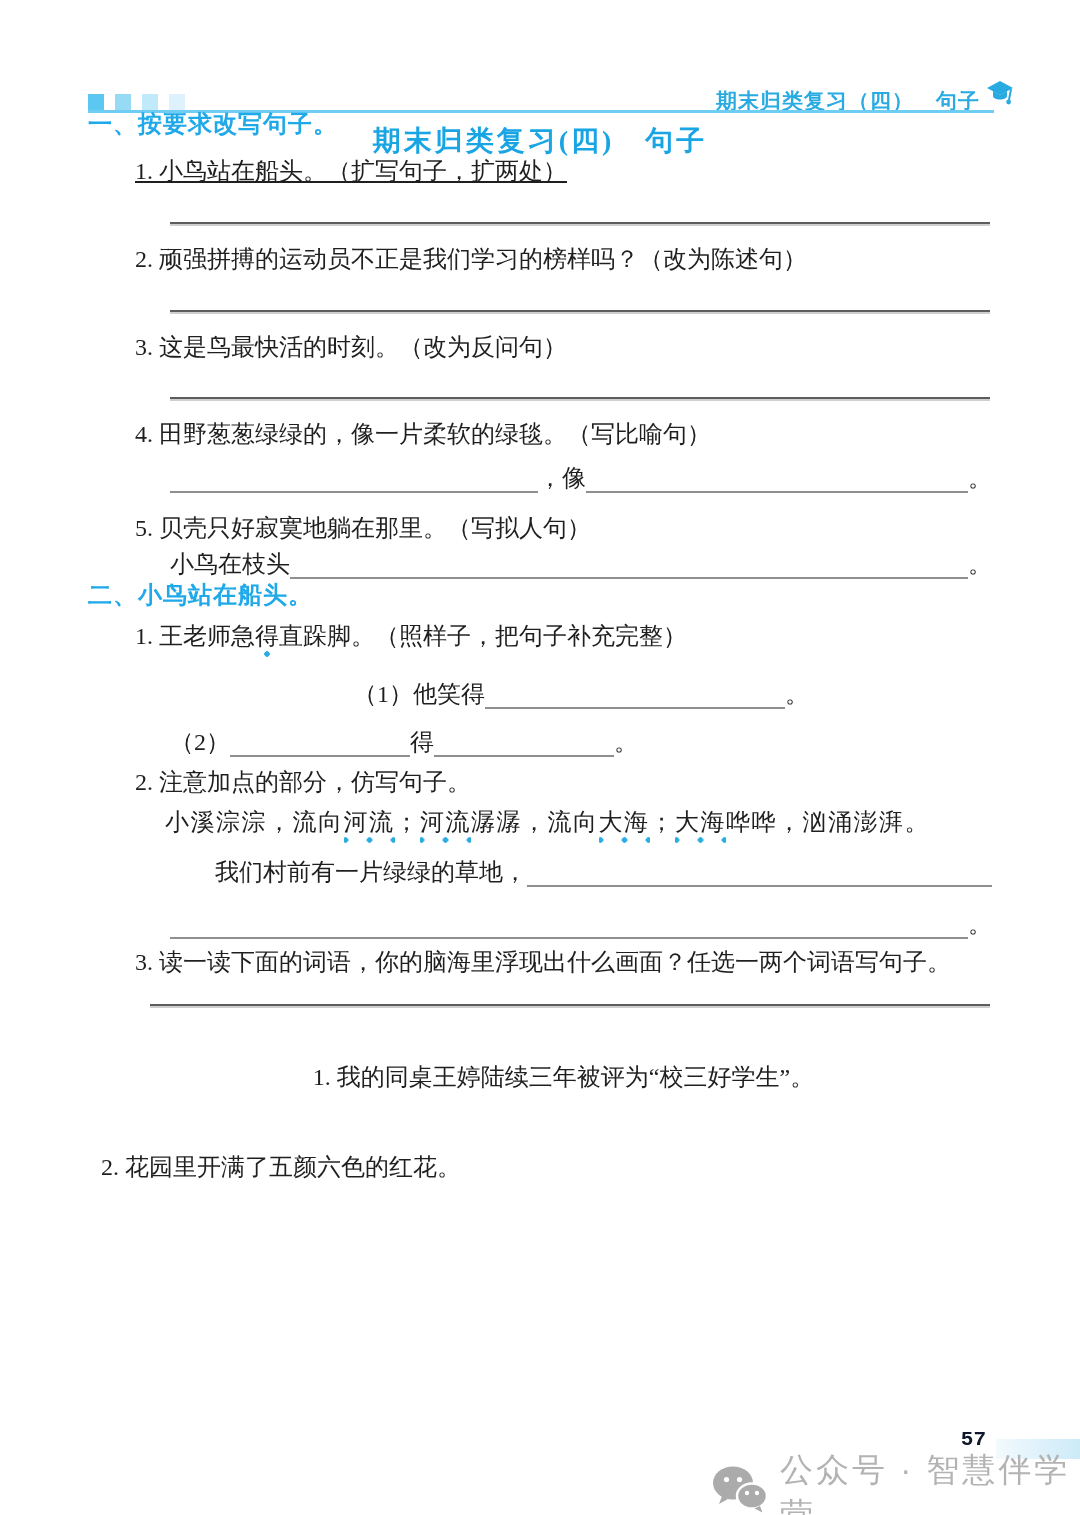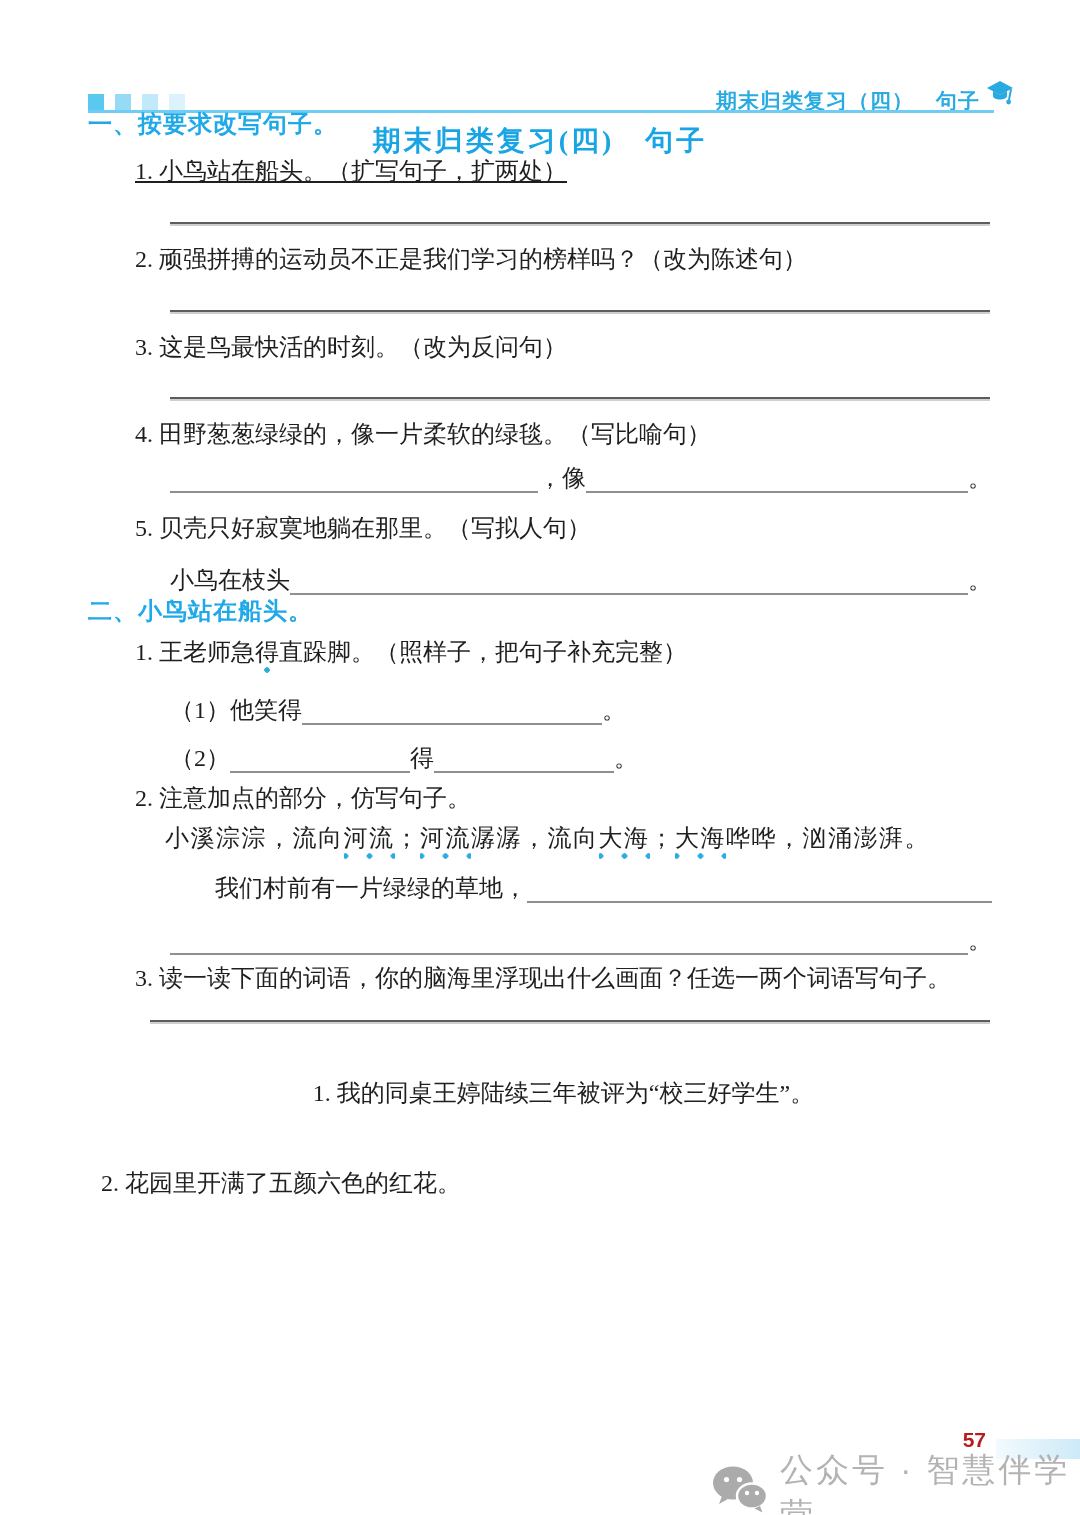--- a/index.html
+++ b/index.html
@@ -42,30 +42,30 @@
   .em-dot {
     background-image:radial-gradient(circle, #2aace3 2.5px, rgba(0,0,0,0) 3px);
     background-size:1em 8px; background-repeat:repeat-x; background-position:center bottom;
     padding-bottom:9px;
   }
   .continuation-row { margin-left:127px; }
   .words-row { display:flex; gap:48px; margin:12px 0 0 208px; font-size:25px; letter-spacing:2px; }
 
   
   .mt16{margin-top:16px;text-decoration:underline;} .mt20{margin-top:20px;} .mt36{margin-top:36px;} .mt35{margin-top:35px;}
-  .mt10{margin-top:10px;} .mt2{margin-top:18px;} .mt22{margin-top:22px;} .mt24{margin-top:24px;}
+  .mt10{margin-top:10px;} .mt2{margin-top:2px;} .mt22{margin-top:22px;} .mt24{margin-top:24px;justify-content:center;}
   .mt14{margin-top:14px;} .mt8{margin-top:8px;} .mt18{margin-top:18px;}
   .mt27{margin-top:27px;} .mt26{margin-top:26px;} .mt56{margin-top:56px;text-align:center;} .mt60{margin-top:60px;margin-left:13px;}
   .preline3 { margin-left:62px; width:840px; }
 
   
   .page-strip { position:absolute; top:1439px; right:0; width:84px; height:20px;
     background:linear-gradient(to right,#f2fafd,#cdeaf8); }
   .page-number { position:absolute; top:1428px; right:94px;
-    font-family:Liberation Sans, sans-serif; font-size:21px; font-weight:700; color:#b91c1c; }
+    font-family:Liberation Mono, monospace; font-size:21px; font-weight:700; color:#0f172a; }
   .watermark { position:absolute; top:1448px; left:712px; display:flex; align-items:center; gap:12px;
     color:#b3b3b3; font-family:"Liberation Sans","DejaVu Sans",sans-serif;
     font-size:33px; letter-spacing:3px; font-weight:400; }
 </style>
 </head>
 <body>
 
 <div class="page">
 
   <div class="deco-squares">

